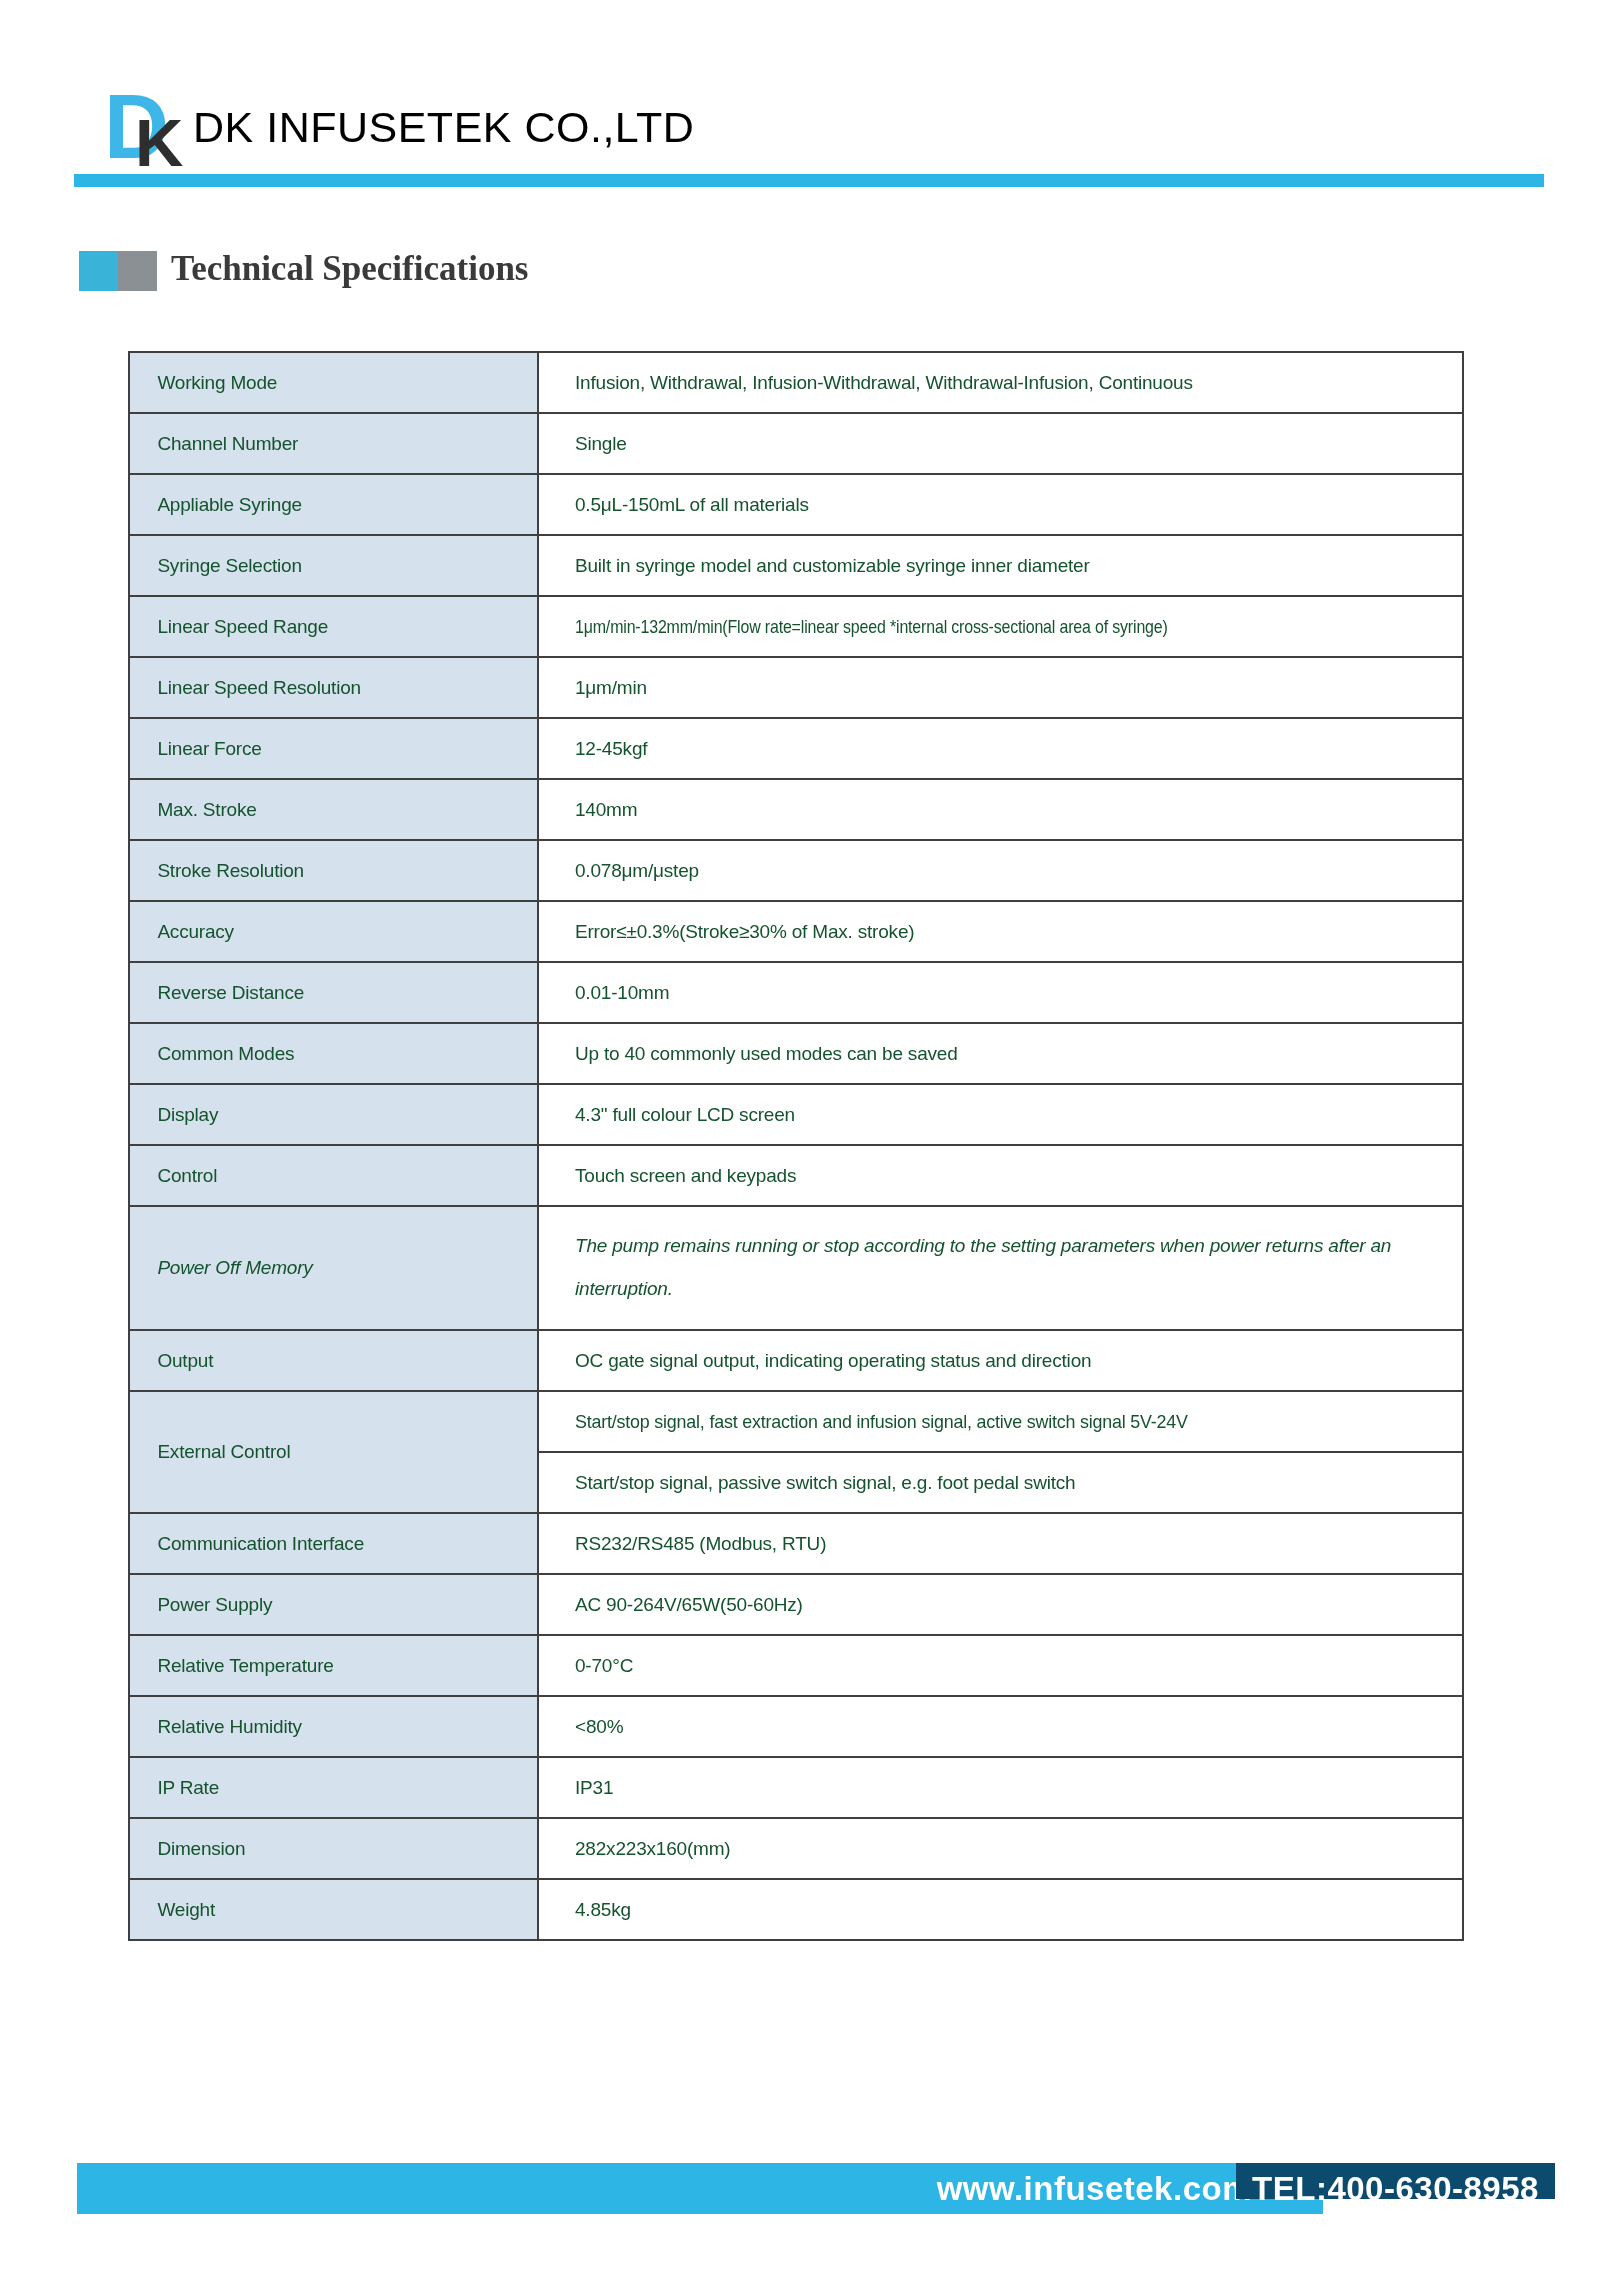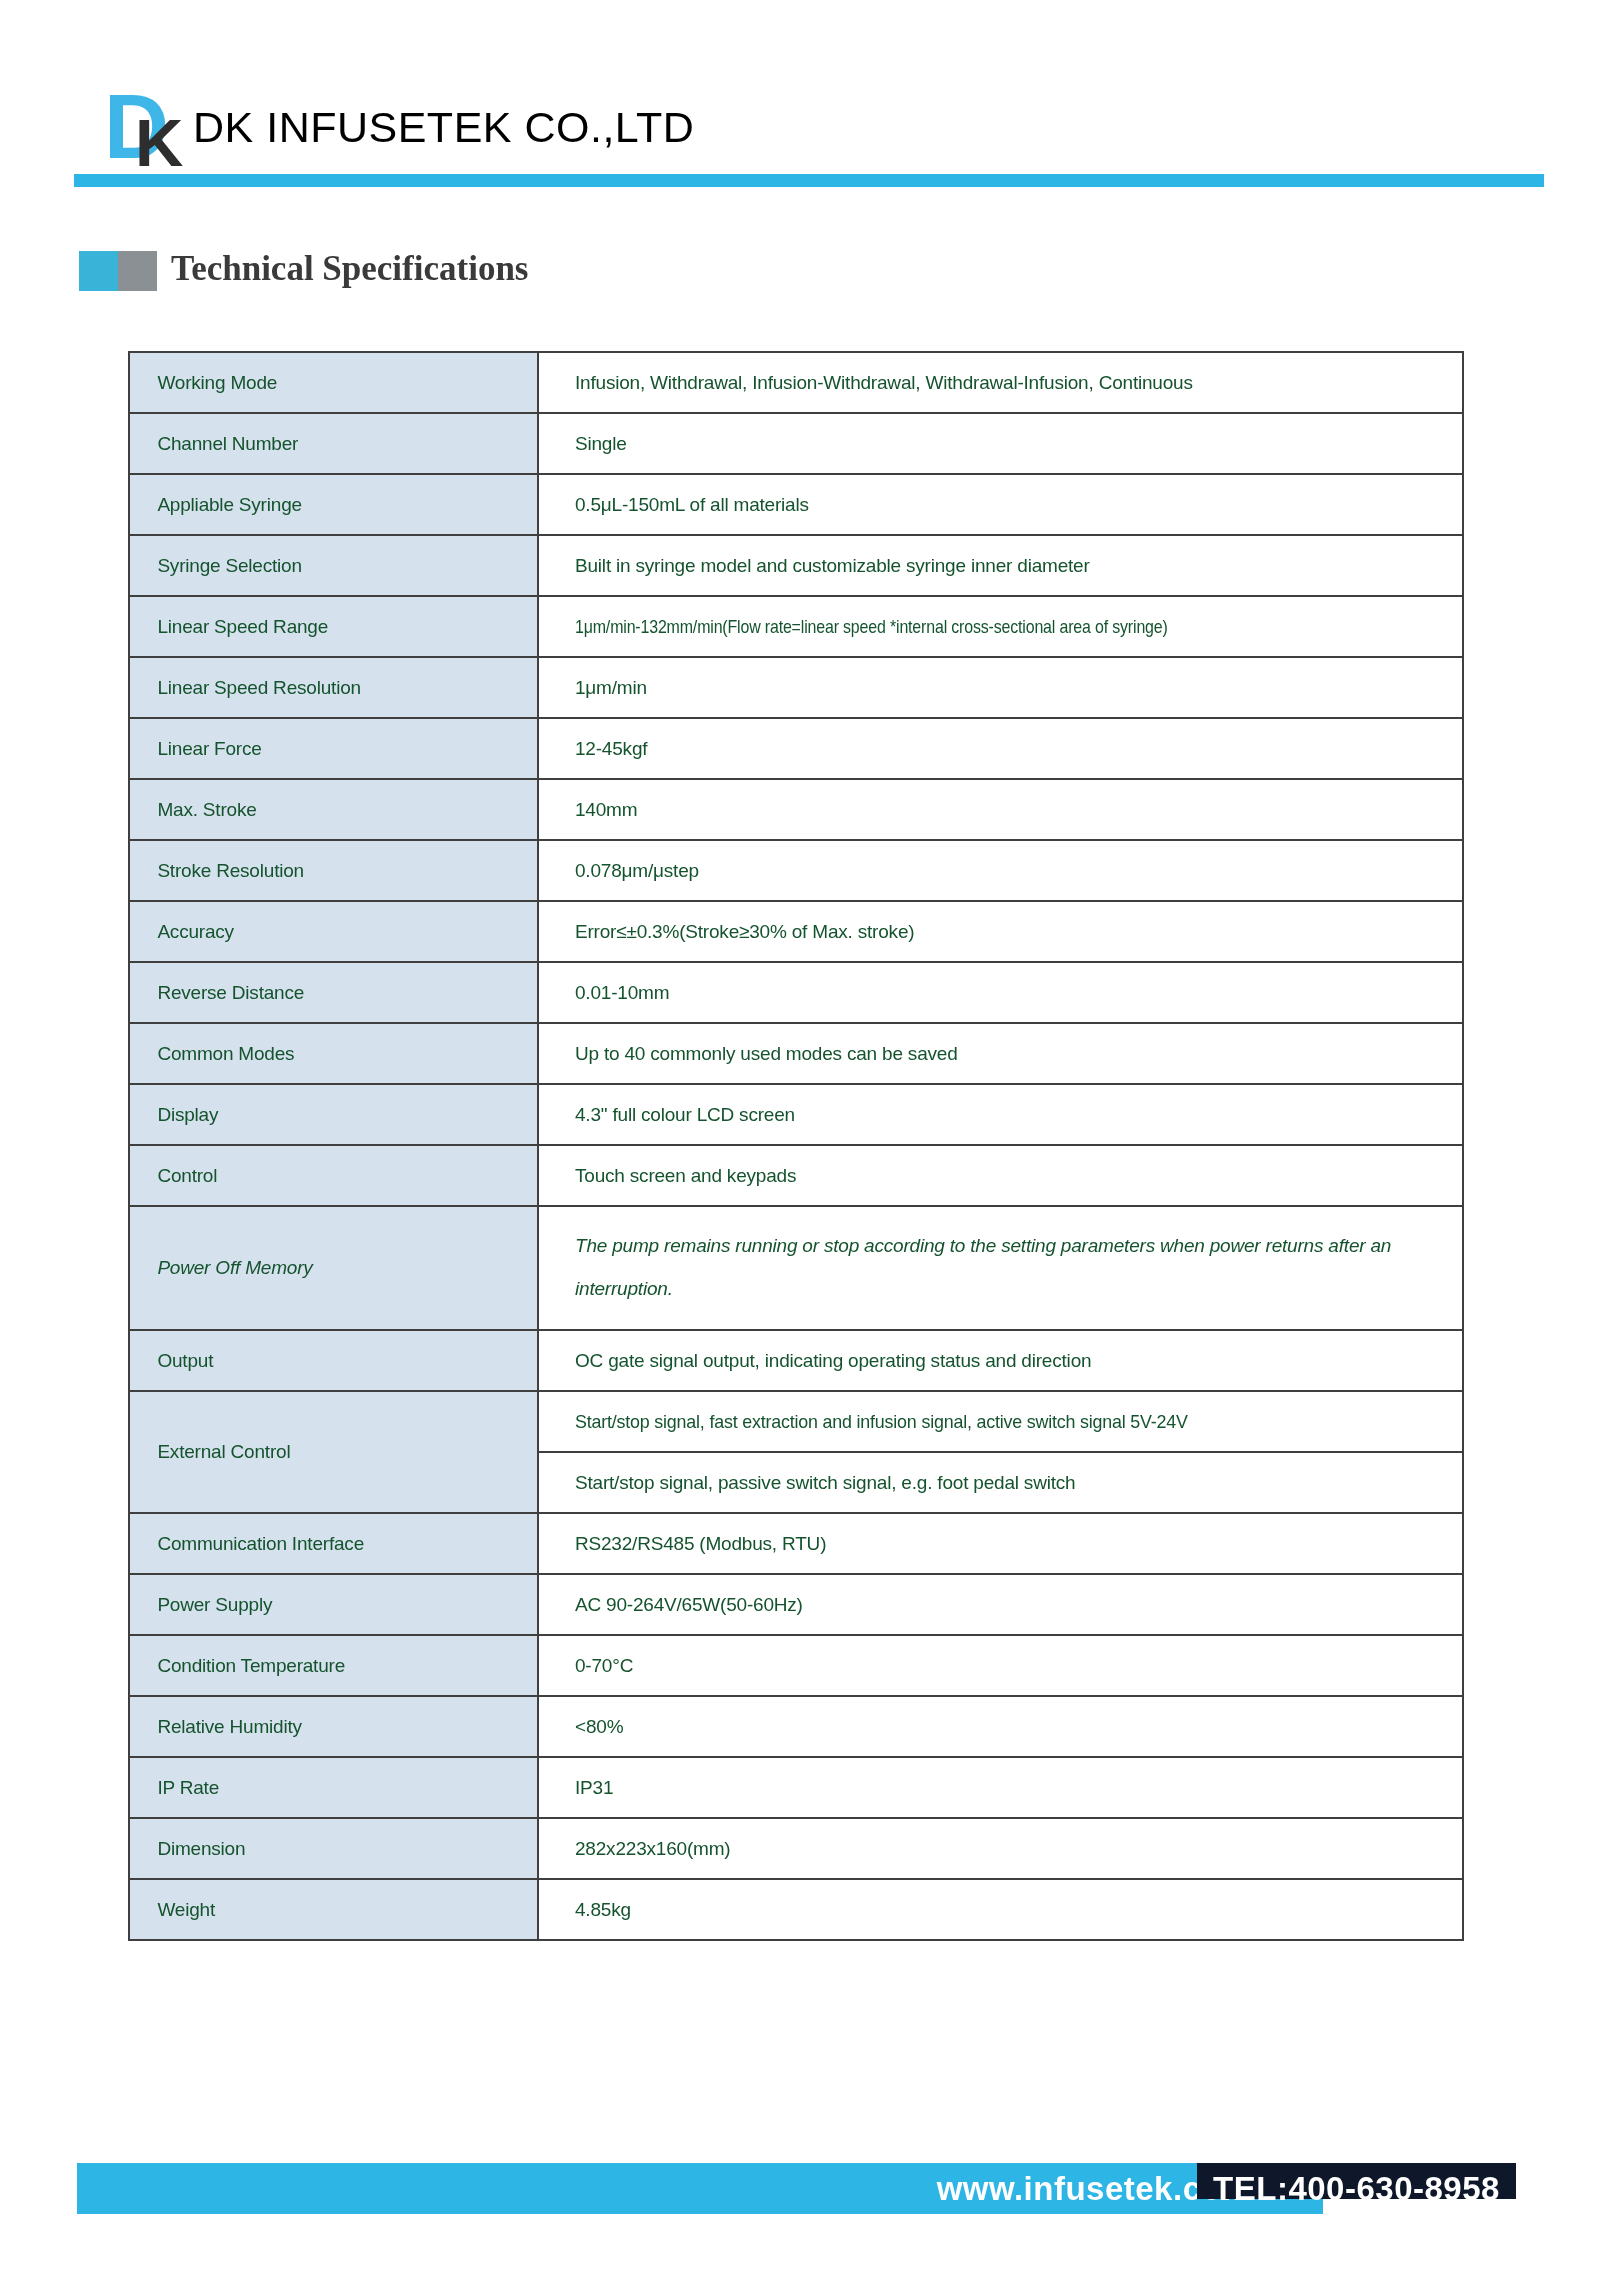--- a/index.html
+++ b/index.html
@@ -61,22 +61,22 @@
   .vt-squeeze  { transform:scaleX(0.94); transform-origin:0 50%; }
   .vt-wrap { display:inline-block; white-space:normal; max-width:863px; line-height:2.25; }
 
   
   .footer-web {
     position:absolute; left:77px; top:2163px; width:1246px; height:51px;
     background:#2db5e6; color:#ffffff; font-size:33px; font-weight:700;
     line-height:51px; text-align:right; padding-right:71px; letter-spacing:0.5px;
   }
   .footer-tel {
-    position:absolute; left:1197px; top:2163px; width:319px; height:36px;
-    background:#0f172a; color:#ffffff; font-size:33px; font-weight:700;
+    position:absolute; left:1236px; top:2163px; width:319px; height:36px;
+    background:#0c4a6e; color:#ffffff; font-size:33px; font-weight:700;
     line-height:51px; text-align:center; letter-spacing:0.5px;
   }
 </style>
 </head>
 <body>
 
 <div class="page">
 
   <div class="logo">
     <span class="logo-d">D</span>
@@ -170,21 +170,21 @@
       </tr>
       <tr>
         <td class="lbl">Communication Interface</td>
         <td class="val"><span class="vt">RS232/RS485 (Modbus, RTU)</span></td>
       </tr>
       <tr>
         <td class="lbl">Power Supply</td>
         <td class="val"><span class="vt">AC 90-264V/65W(50-60Hz)</span></td>
       </tr>
       <tr>
-        <td class="lbl">Condition Temperature</td>
+        <td class="lbl">Relative Temperature</td>
         <td class="val"><span class="vt">0-70°C</span></td>
       </tr>
       <tr>
         <td class="lbl">Relative Humidity</td>
         <td class="val"><span class="vt">&lt;80%</span></td>
       </tr>
       <tr>
         <td class="lbl">IP Rate</td>
         <td class="val"><span class="vt">IP31</span></td>
       </tr>

